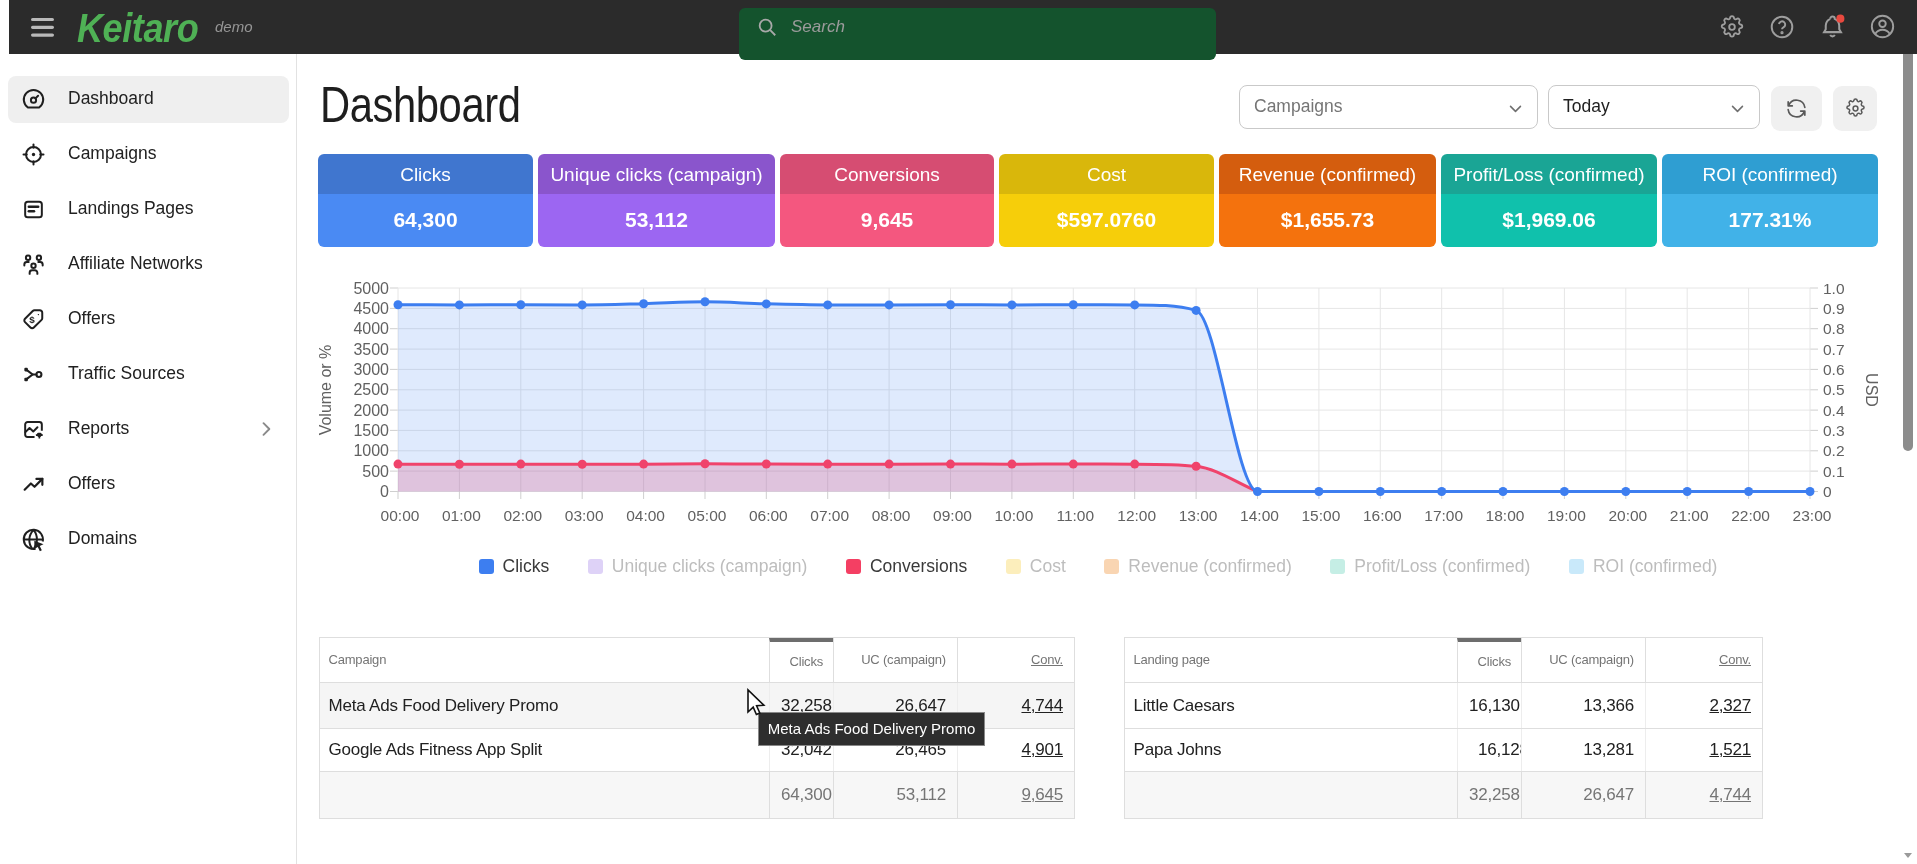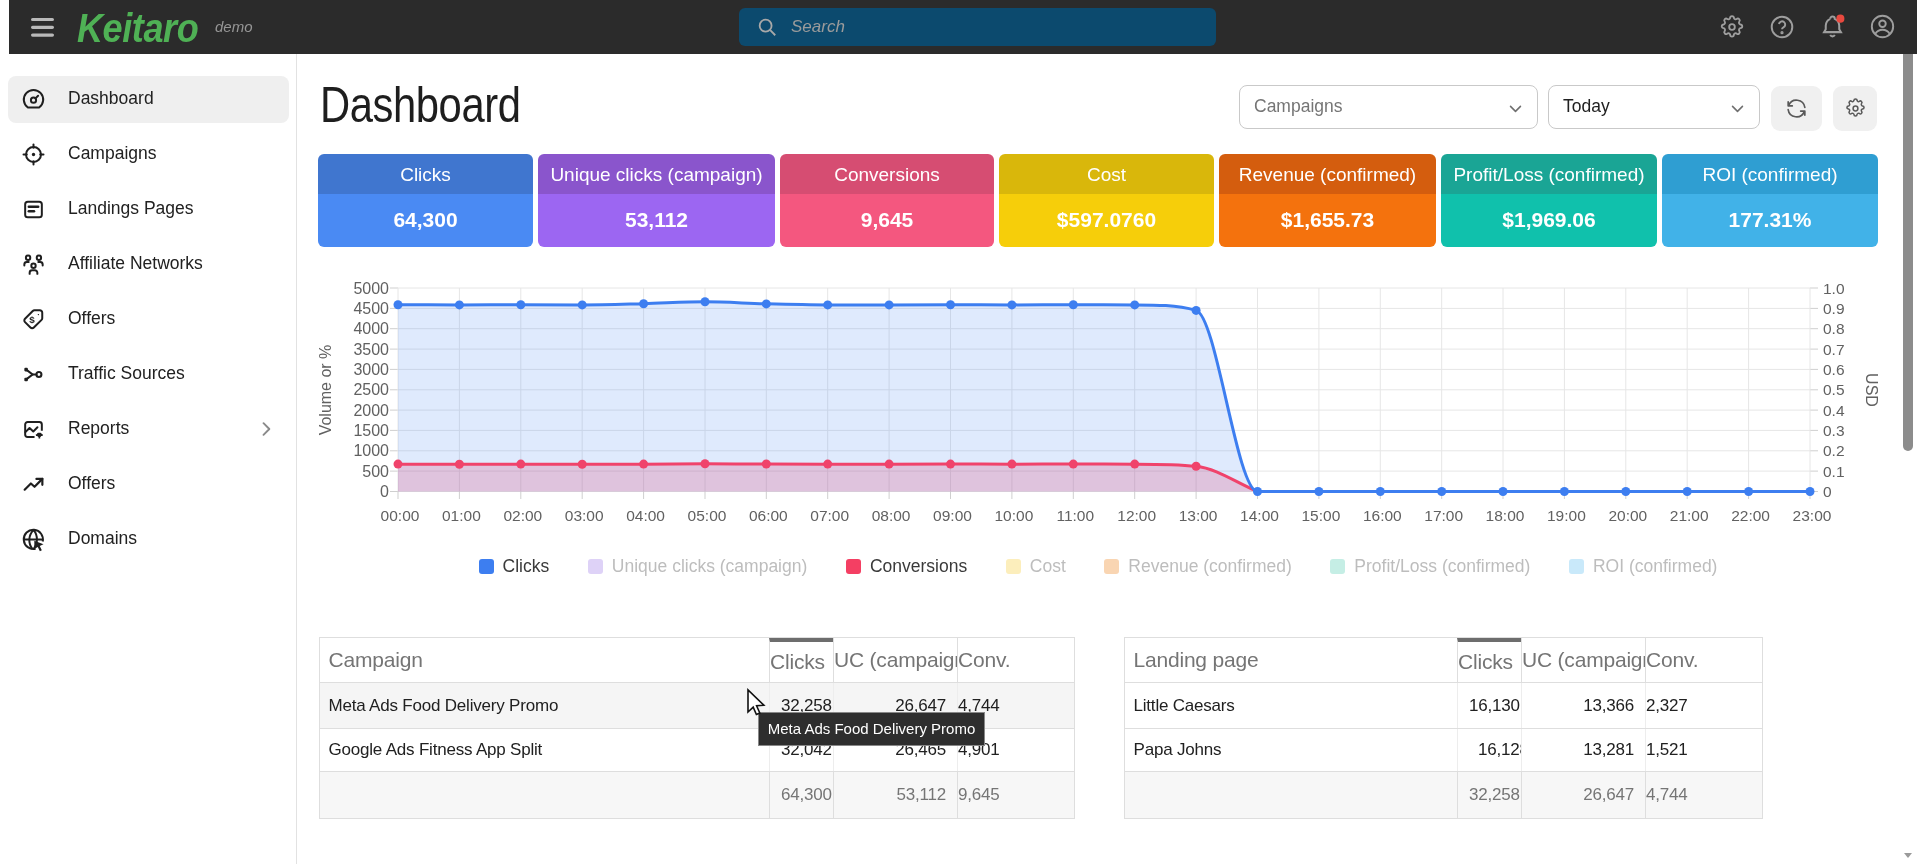--- a/index.html
+++ b/index.html
@@ -4,21 +4,21 @@
 <style>
 * { margin:0; padding:0; box-sizing:border-box; }
 html,body { width:1917px; height:864px; overflow:hidden; background:#fff;
   font-family:"Liberation Sans", sans-serif; }
 .abs { position:absolute; }
 
 
 #topbar { position:absolute; left:9px; top:0; width:1917px; height:54px; background:#2b2b2b; z-index:30;font-style:italic; }
 #logo { position:absolute; left:68px; top:5px; font-size:41px; font-weight:bold; color:#4fb155; letter-spacing:-0.5px; transform:scaleX(0.88); transform-origin:left; }
 #demo { position:absolute; left:206px; top:18px; font-size:15px; color:#969696; }
-#search { position:absolute; left:730px; top:8px; width:477px; height:38px; background:#0c4a6e; border-radius:6px;text-align:right; }
+#search { position:absolute; left:730px; top:8px; width:477px; height:52px; background:#14532d; border-radius:6px;text-align:right; }
 #search .stext { position:absolute; left:52px; top:9px; font-size:17px; color:#9b9b9b; }
 
 
 #sidebar { position:absolute; left:0; top:54px; width:297px; height:810px; background:#fff; border-right:1px solid #e2e2e2; }
 .mi { position:absolute; left:0; width:297px; height:47px; }
 .mi .ic { position:absolute; left:21px; top:11px; }
 .mi .lb { position:absolute; left:68px; top:12px; font-size:17.5px; color:#212121; }
 #mi-active { position:absolute; left:8px; top:22px; width:281px; height:47px; background:#efefef; border-radius:8px; }
 
 
@@ -35,26 +35,26 @@
 
 #legend { position:absolute; left:318px; top:556px; width:1560px; display:flex; justify-content:center; }
 .li { display:flex; align-items:center; margin:0 19.3px; }
 .li .sq { width:15px; height:15px; border-radius:3px; margin-right:9px; }
 .li .lt { font-size:17.5px; }
 
 
 .dtable { position:absolute; border:1px solid #dedede; border-bottom:none; font-size:17px; letter-spacing:-0.2px; color:#212121; }
 .trow { display:flex; border-bottom:1px solid #dedede; background:#fff; }
 .trow > div { overflow:hidden; white-space:nowrap; }
-.th { color:#757575; font-size:21px; }
+.th { color:#757575; font-size:13px; }
 .tfoot { background:#f7f7f7; color:#757575; font-size:17px; }
 .cname { flex:1; text-align:left; padding-left:8.5px; }
 .cclicks { width:64px; text-align:right; border-left:1px solid #dedede; }
 .cuc { width:124px; text-align:right; padding-right:11px; border-left:1px solid #dedede; }
-.cconv { width:117px; padding-right:11px; border-left:1px solid #dedede; }
+.cconv { width:117px; text-align:right; padding-right:11px; border-left:1px solid #dedede;text-decoration:underline; }
 .trow.tbody .cclicks, .trow.tbody .cuc, .trow.tbody .cconv { border-left:1px solid #ededed; }
 
 
 #sb-thumb { position:absolute; left:1903px; top:54px; width:10px; height:397px; background:#8c8c8c; border-radius:0 0 5px 5px; }
 </style>
 </head>
 <body>
 
 <div id="topbar">
   <svg class="abs" style="left:22px;top:17px" width="23" height="21" viewBox="0 0 23 21">

